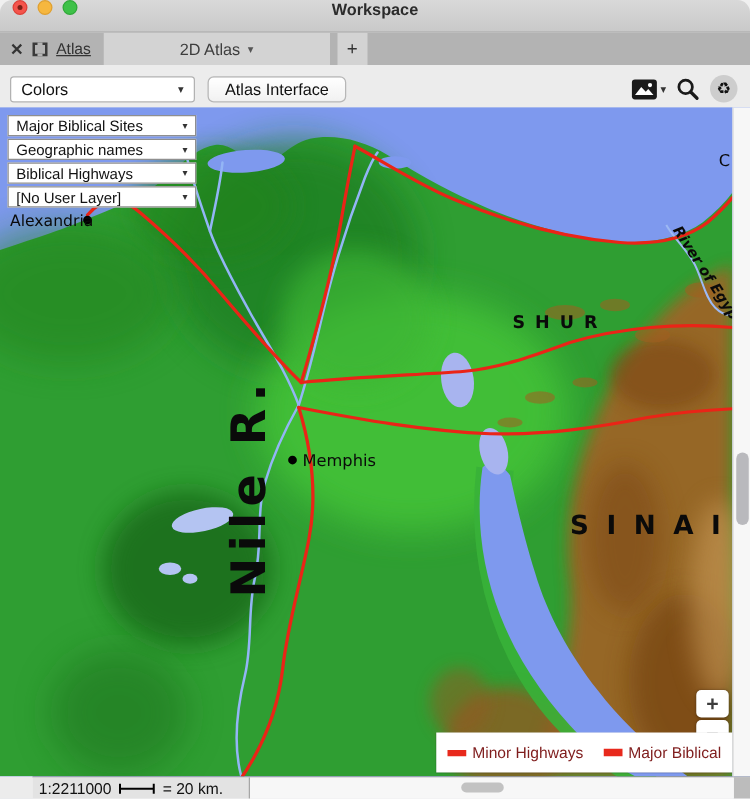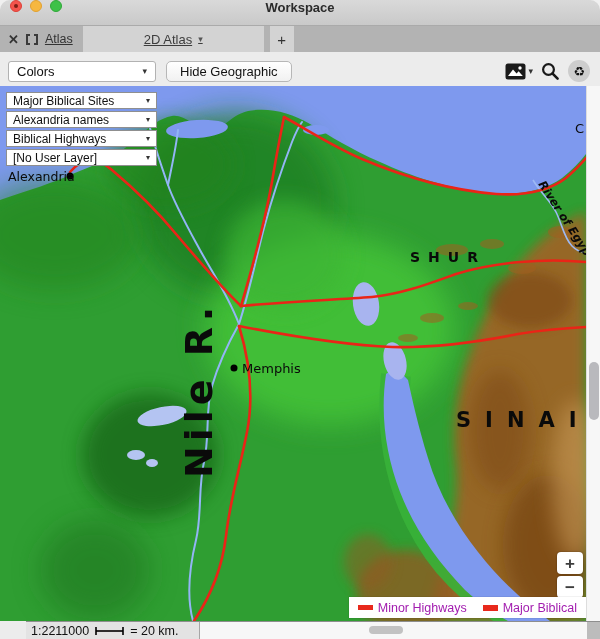--- a/index.html
+++ b/index.html
@@ -28,21 +28,21 @@
   
   .tabstrip{height:26px;background:#b3b3b3;display:flex;align-items:stretch;}
   .tab-left{display:flex;align-items:center;gap:7px;padding:0 10px 0 8px;}
   .icon-close{font-size:13px;font-weight:bold;color:#333;line-height:1;cursor:default;}
   .icon-expand{width:12px;height:11px;border:2px solid #3a3a3a;position:relative;display:inline-block;}
   .icon-expand::after{content:'';position:absolute;top:-2px;bottom:-2px;left:2px;right:2px;
     border-top:2px solid #b3b3b3;border-bottom:2px solid #b3b3b3;}
   .tab-left-label{font-size:12.5px;color:#333;text-decoration:underline;}
   .tab-active{
     width:181px;background:#d3d3d3;display:flex;align-items:center;justify-content:center;
-    gap:6px;font-size:13px;color:#3d3d3d;text-decoration:underline;
+    gap:6px;font-size:13px;color:#3d3d3d;
   }
   .tab-caret{font-size:9px;color:#555;}
   .tab-plus{
     width:24px;margin-left:6px;background:#d3d3d3;display:flex;align-items:center;
     justify-content:center;font-size:15px;color:#333;
   }
   
   .toolbar{height:34px;background:#ececec;display:flex;align-items:center;padding:4px 10px 0 8px;gap:10px;}
   .dd-colors{
     width:148px;height:21px;background:#fff;border:1px solid #b2b2b2;border-radius:3px;
@@ -75,23 +75,23 @@
   .layer-dd .dd-arrow{font-size:8px;}
   
   .zoom-stack{position:absolute;right:17px;top:466px;display:flex;flex-direction:column;gap:2px;}
   .zoom-btn{
     width:26px;height:22px;background:#fff;border-radius:4px;
     box-shadow:0 0 2px rgba(0,0,0,.4);display:flex;align-items:center;justify-content:center;
     font-size:17px;font-weight:bold;color:#3d3d3d;line-height:1;
   }
   
   .legend{
-    position:absolute;right:14px;bottom:3px;height:21px;background:#fff;
+    position:absolute;right:14px;bottom:3px;height:32px;background:#fff;
     display:flex;align-items:center;gap:16px;padding:0 9px;
-    font-size:12.5px;color:#a21caf;box-shadow:0 0 1px rgba(0,0,0,.3);
+    font-size:12.5px;color:#7f1d1d;box-shadow:0 0 1px rgba(0,0,0,.3);
   }
   .legend-item{display:flex;align-items:center;gap:5px;}
   .swatch{width:15px;background:#e8291c;display:inline-block;}
   .swatch.minor{height:5px;}
   .swatch.major{height:6px;}
   
   .vscroll{position:absolute;right:0;top:0;bottom:0;width:14px;background:#f7f7f7;border-left:1px solid #ddd;}
   .vthumb{position:absolute;left:2px;top:276px;width:10px;height:58px;background:#b9b9bd;border-radius:5px;}
   
   .bottombar{height:18px;display:flex;border-top:1px solid #8e8e8e;background:#f7f7f7;margin-left:26px;}
@@ -130,21 +130,21 @@
       <span class="tab-caret">▾</span>
     </div>
     <div class="tab-plus">+</div>
   </div>
 
   <div class="toolbar">
     <div class="dd-colors">
       <span>Colors</span>
       <span class="dd-arrow">▾</span>
     </div>
-    <div class="btn-hide">Hide Geographic</div>
+    <div class="btn-hide">Atlas Interface</div>
     <div class="toolbar-spacer"></div>
     <div class="tool-icons">
       <span class="photo-wrap">
         <svg width="21" height="17" viewBox="0 0 21 17">
           <rect x="0.5" y="0.5" width="20" height="16" rx="2.5" fill="#1a1a1a"></rect>
           <path d="M3 13 L8 6.5 L11.6 10.4 L13.6 8.2 L17.8 13 Z" fill="#fff"></path>
           <circle cx="15" cy="5" r="1.7" fill="#fff"></circle>
         </svg>
         <span class="dd-arrow">▾</span>
       </span>
@@ -274,21 +274,21 @@
       <text class="map-label" font-size="11.5" font-weight="600" font-style="italic" transform="translate(538,184) rotate(57)">River of Egypt</text>
       <text class="map-label" x="575" y="133" font-size="13">C</text>
     </svg>
 
     <div class="layer-stack">
       <div class="layer-dd">
         <span>Major Biblical Sites</span>
         <span class="dd-arrow">▾</span>
       </div>
       <div class="layer-dd">
-        <span>Alexandria names</span>
+        <span>Geographic names</span>
         <span class="dd-arrow">▾</span>
       </div>
       <div class="layer-dd">
         <span>Biblical Highways</span>
         <span class="dd-arrow">▾</span>
       </div>
       <div class="layer-dd">
         <span>[No User Layer]</span>
         <span class="dd-arrow">▾</span>
       </div>

